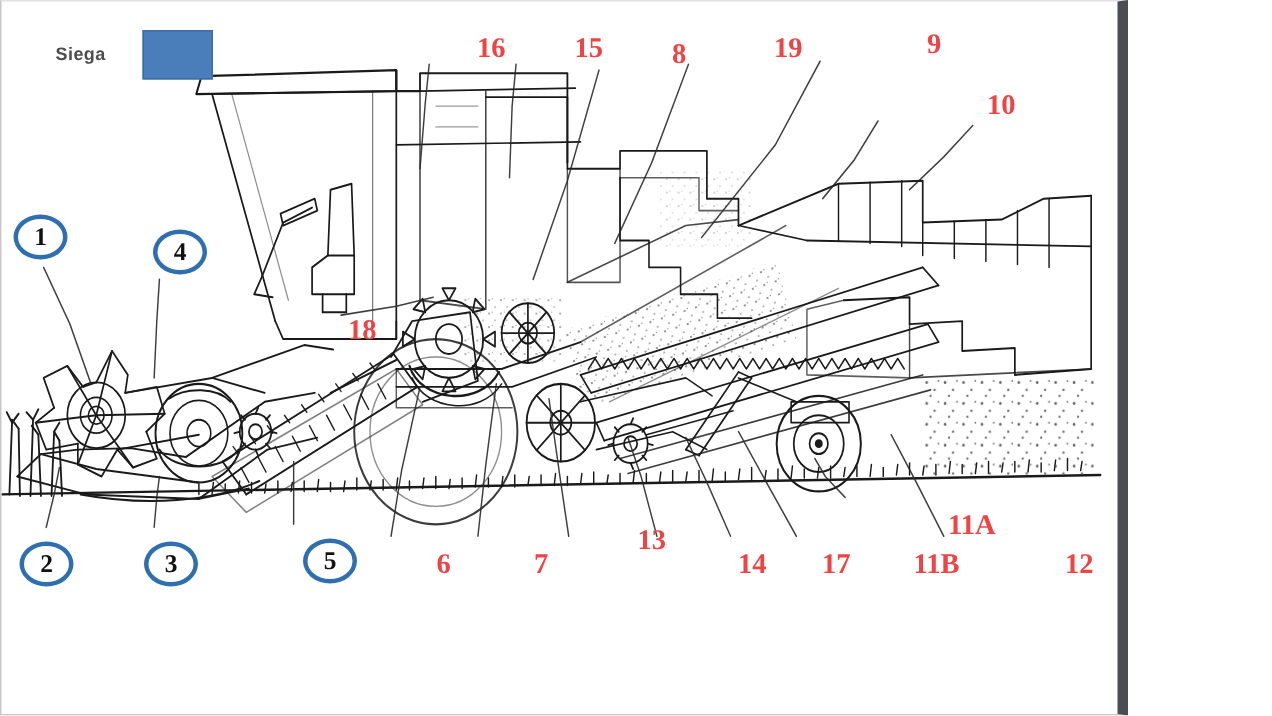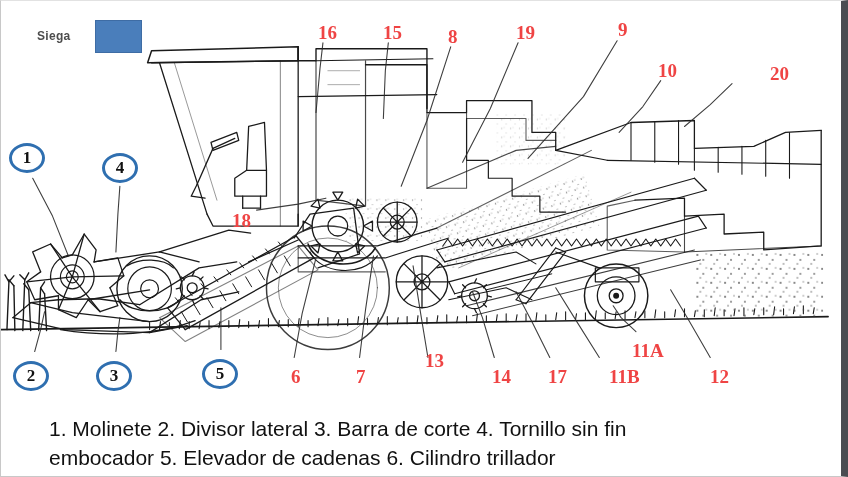--- a/index.html
+++ b/index.html
@@ -5,21 +5,21 @@
   html, body {
     margin: 0;
     padding: 0;
     background: #ffffff;
   }
   body {
     font-family: "Liberation Sans", sans-serif;
   }
   #slide {
     position: relative;
-    width: 848px;
+    width: 752px;
     height: 477px;
     background: #ffffff;
     overflow: hidden;
     box-sizing: border-box;
     border-right: 7px solid #4a4d52;
     border-left: 1px solid #c8c8c8;
     border-top: 1px solid #e2e2e2;
     border-bottom: 1px solid #c8c8c8;
   }
   #canvas-layer {
@@ -410,18 +410,14 @@
       <div class="callout-num" style="left: 290px; top: 366px;">6</div>
       <div class="callout-num" style="left: 355px; top: 366px;">7</div>
       <div class="callout-num" style="left: 424px; top: 350px;">13</div>
       <div class="callout-num" style="left: 491px; top: 366px;">14</div>
       <div class="callout-num" style="left: 547px; top: 366px;">17</div>
       <div class="callout-num" style="left: 592px; top: 366px; margin-left: 16px;">11B</div>
       <div class="callout-num" style="left: 631px; top: 340px;">11A</div>
       <div class="callout-num" style="left: 709px; top: 366px;">12</div>
     </div>
 
-  <div id="caption">
-    <span class="cap-line">1. Molinete 2. Divisor lateral 3. Barra de corte 4. Tornillo sin fin</span>
-    <span class="cap-line">embocador  5. Elevador de cadenas 6. Cilindro trillador</span>
-  </div>
 
 </div>
 
 </body></html>

